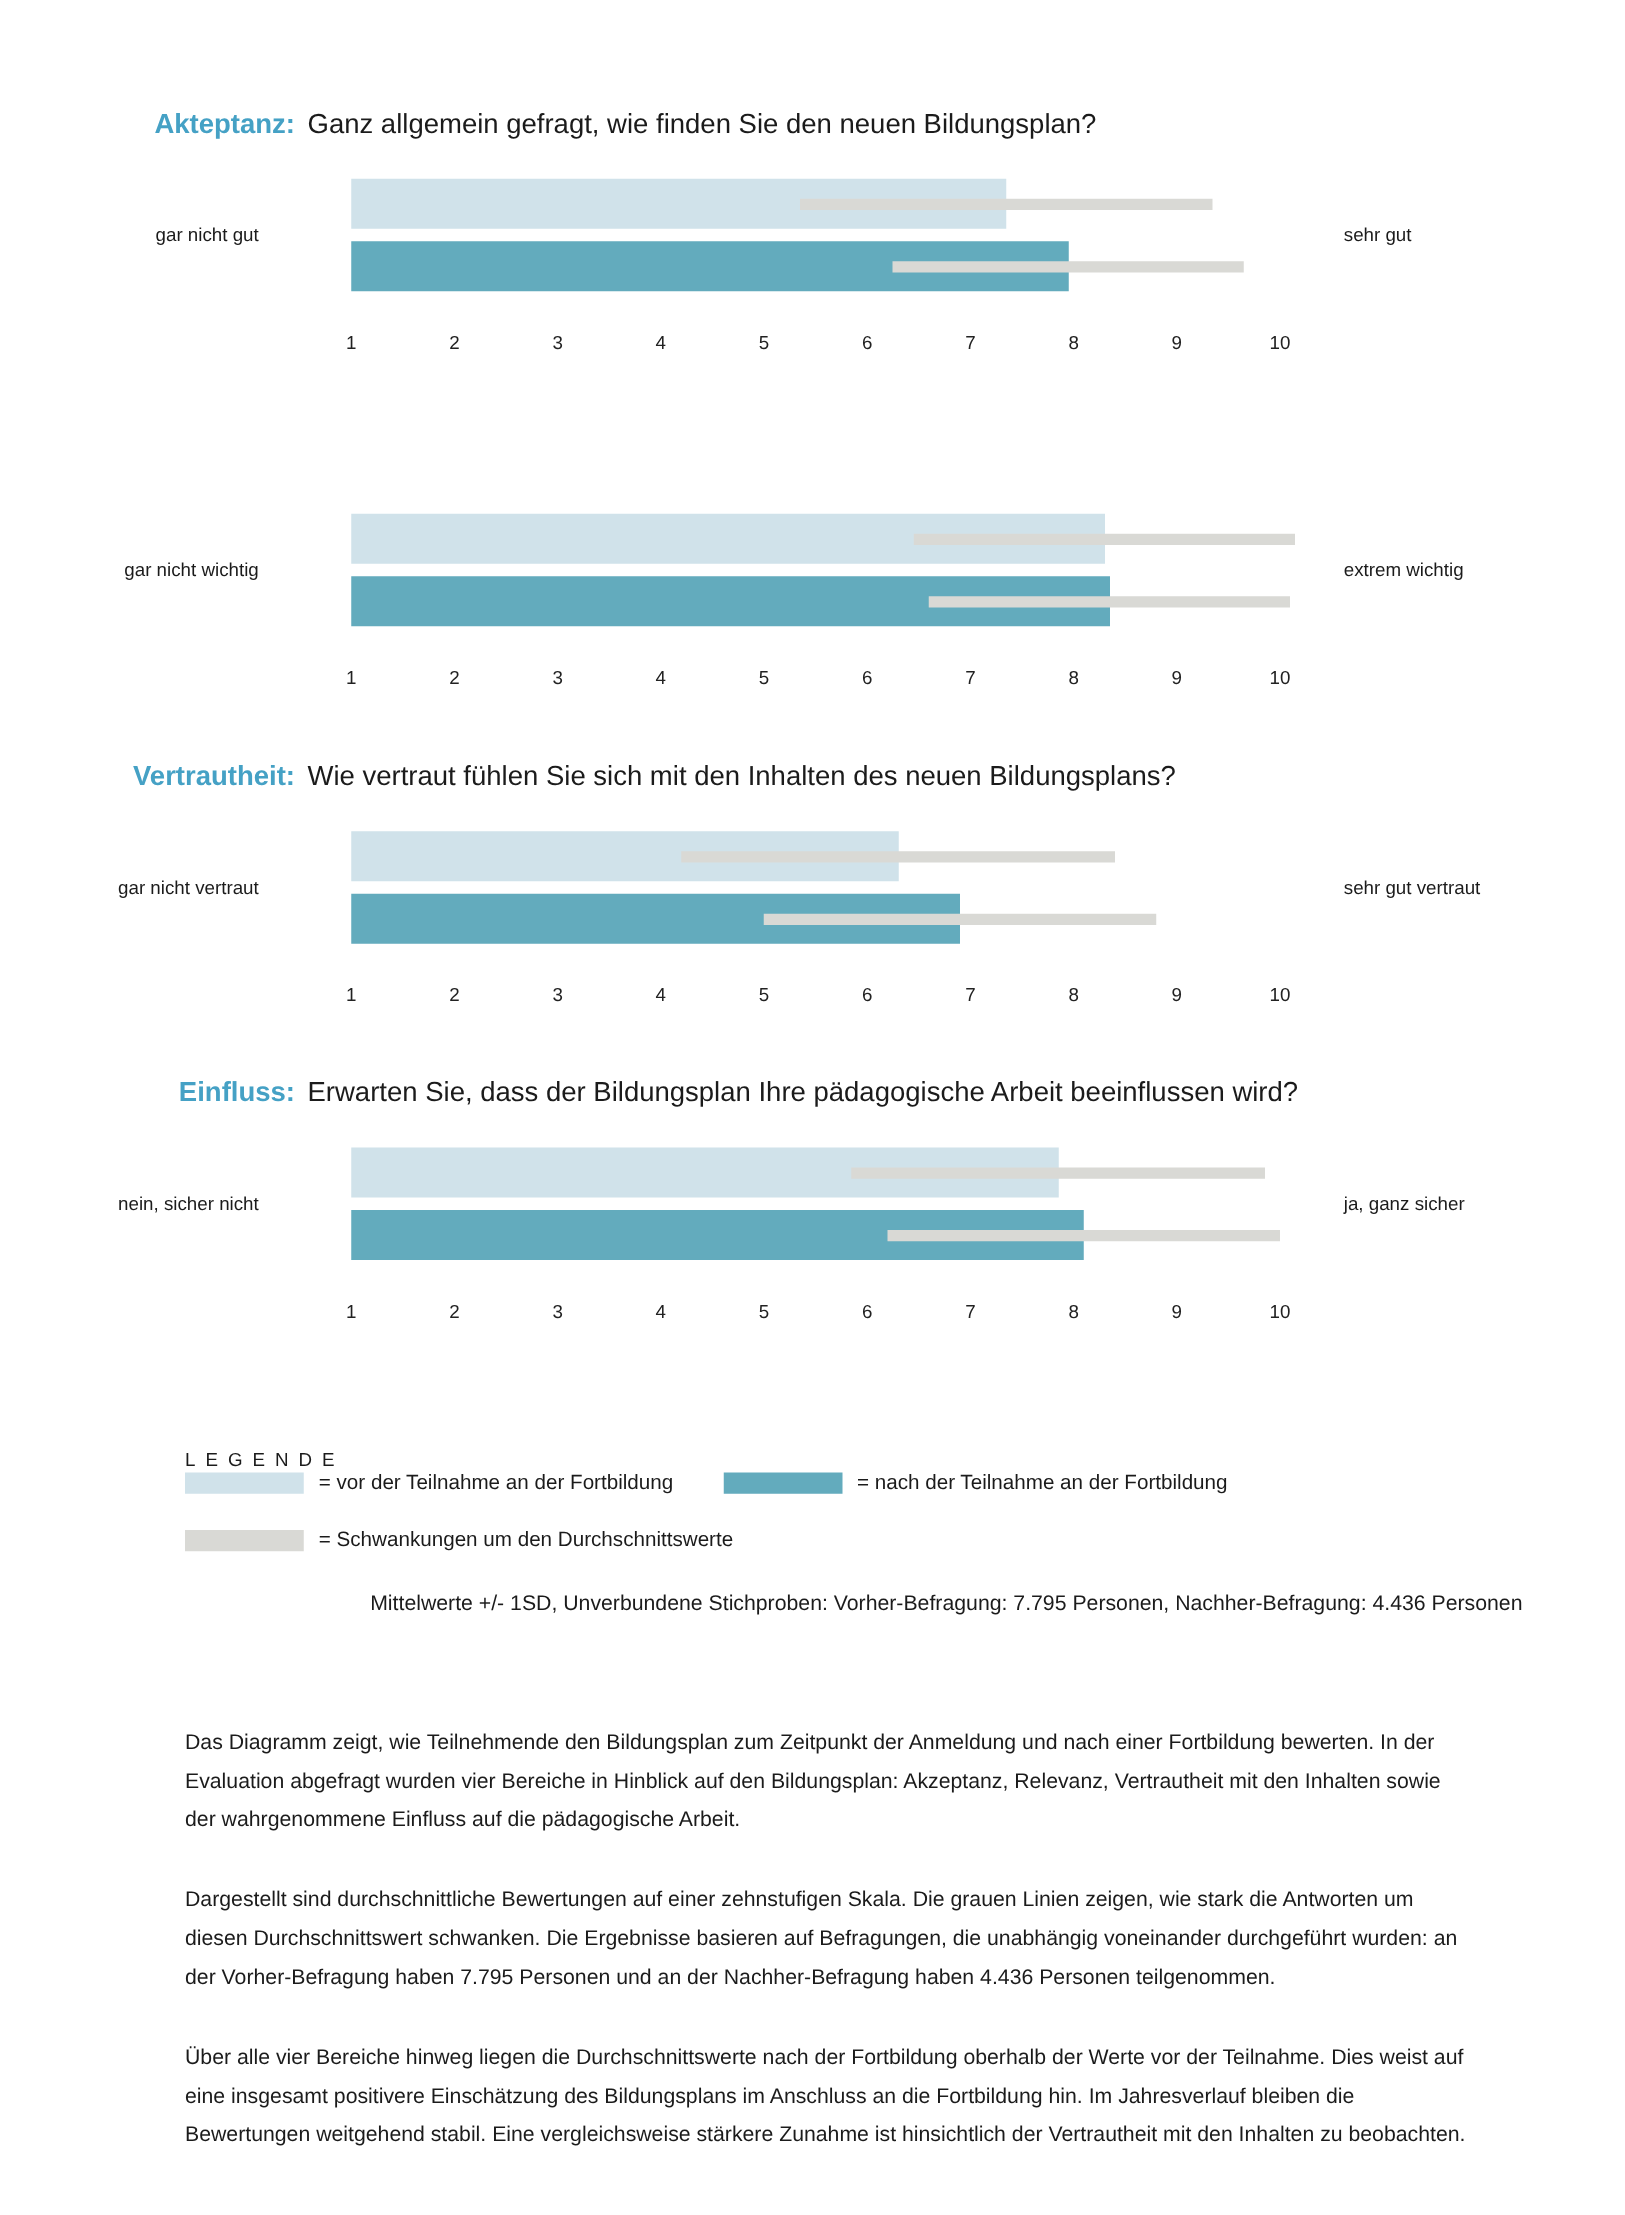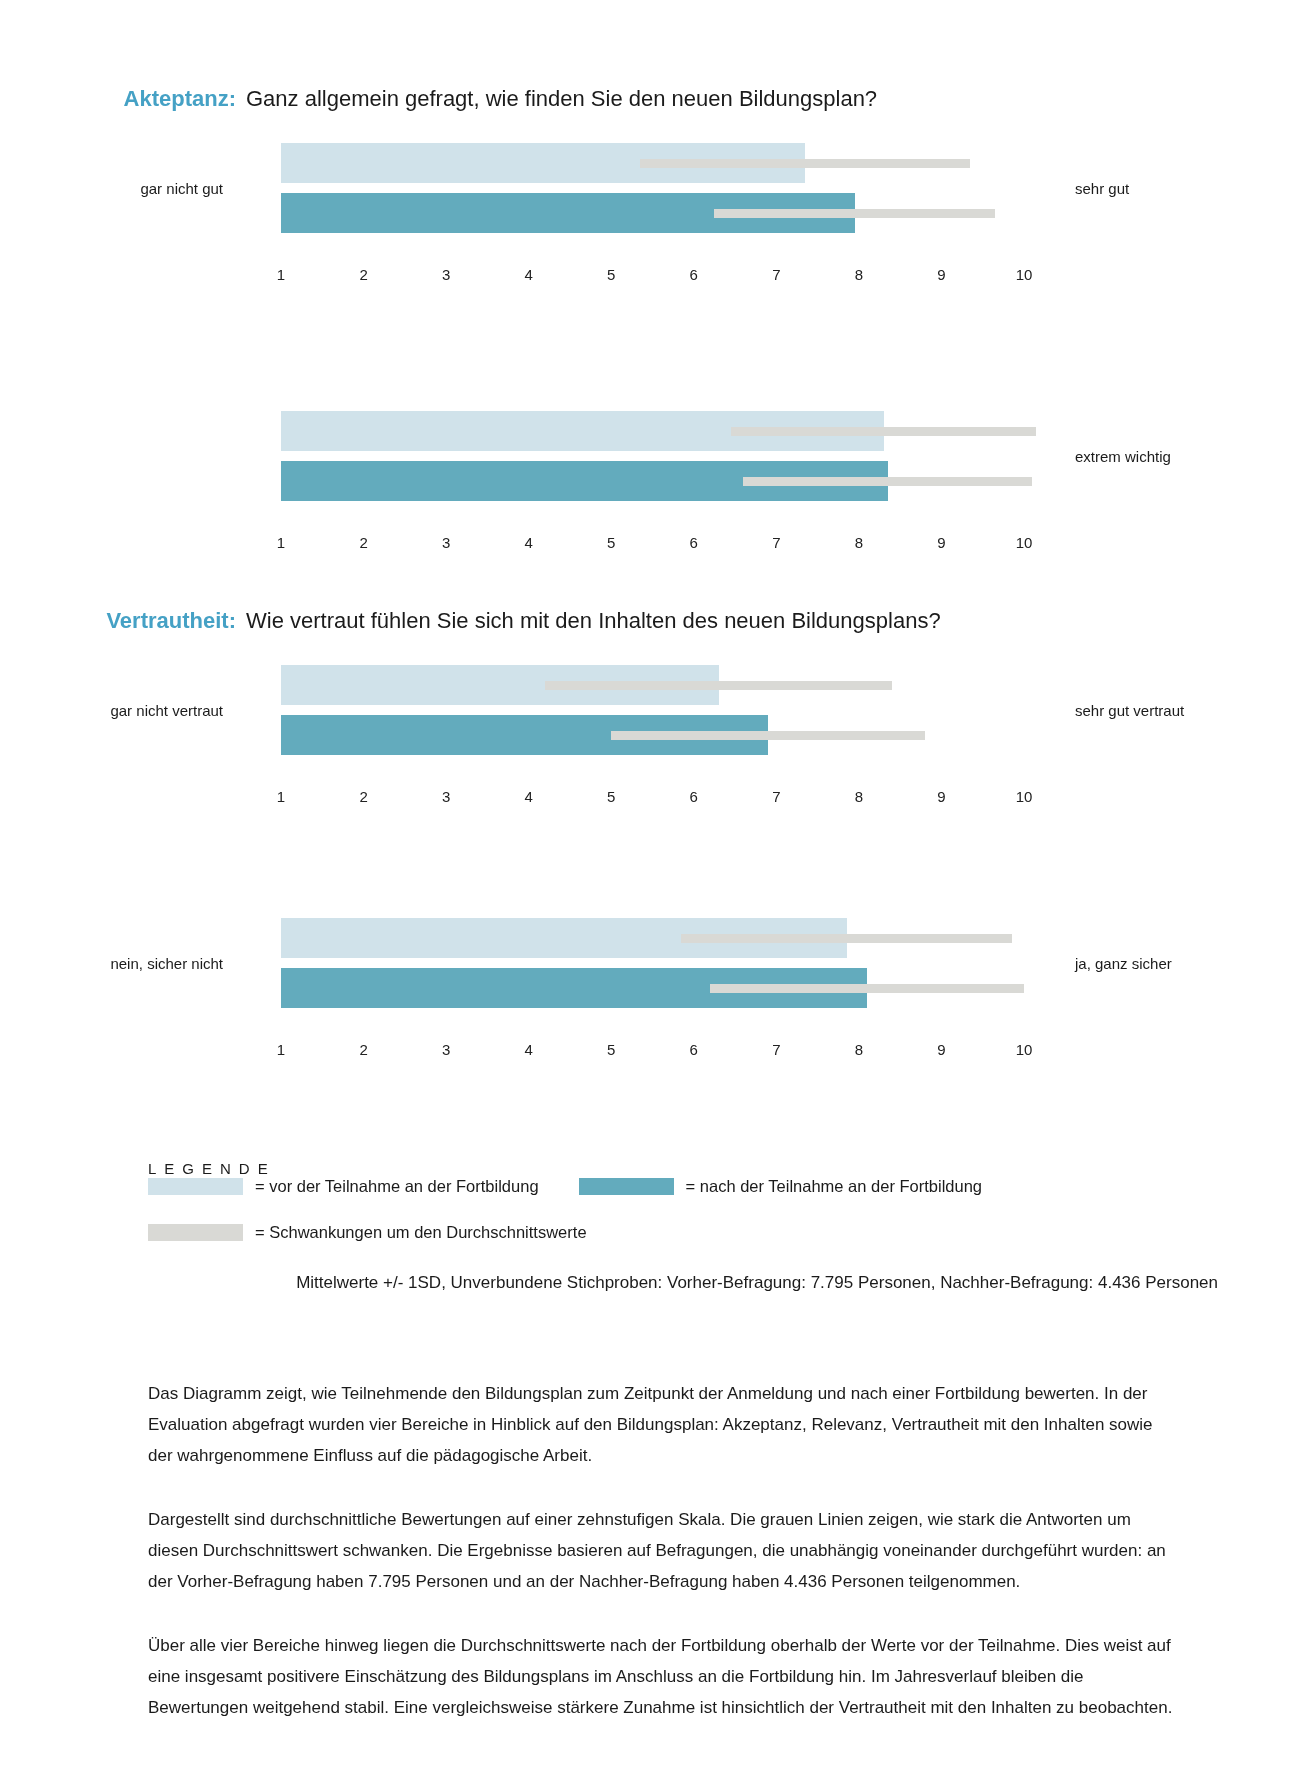--- a/index.html
+++ b/index.html
@@ -14,21 +14,21 @@
   }
   
   .chart-section{position:absolute;left:0;width:1300px;height:210px;}
   .chart-title{position:absolute;top:0;left:0;margin:0;font-size:22px;font-weight:400;line-height:30px;white-space:nowrap;}
   .chart-title .kw{display:inline-block;width:236px;text-align:right;color:var(--heading,#45a1c5);font-weight:700;margin-right:10px;}
   .chart-title .q{color:var(--text,#1b1b1b);text-align:center;}
   .left-label,.right-label{
     position:absolute;top:59px;height:91px;font-size:15px;
     display:flex;align-items:center;line-height:18px;
   }
-  .left-label{left:16px;width:207px;justify-content:flex-end;text-align:left;}
+  .left-label{left:0;width:207px;justify-content:flex-end;text-align:left;}
   .right-label{left:1075px;width:225px;justify-content:flex-start;}
   .track{position:absolute;top:59px;left:281px;width:743px;}
   .bar-row{position:relative;height:40px;margin-bottom:10px;}
   .bar{position:absolute;left:0;top:0;height:40px;}
   .bar.before{background:var(--before,#d0e2ea);}
   .bar.after{background:var(--after,#63abbd);}
   .err{position:absolute;top:16px;height:9px;background:var(--error,#d9d9d5);}
   .axis{position:relative;margin-top:33px;height:18px;font-size:15px;color:#222;}
   .axis .tick{position:absolute;transform:translateX(-50%);}
   
@@ -77,20 +77,21 @@
           <span class="tick" style="left: 66.6667%;">7</span>
           <span class="tick" style="left: 77.7778%;">8</span>
           <span class="tick" style="left: 88.8889%;">9</span>
           <span class="tick" style="left: 100%;">10</span>
         </div>
     </div>
     <div class="right-label">sehr gut</div>
   </section>
 
   <section class="chart-section" style="top:352px">
+    <div class="left-label">gar nicht wichtig</div>
     <div class="track">
       <div class="bar-row">
         <div class="bar before" style="width: 81.1111%;"></div>
         <div class="err" style="left: 60.5556%; width: 41.1111%;"></div>
       </div>
       <div class="bar-row">
         <div class="bar after" style="width: 81.6667%;"></div>
         <div class="err" style="left: 62.2222%; width: 38.8889%;"></div>
       </div>
       <div class="axis">
@@ -133,20 +134,23 @@
           <span class="tick" style="left: 66.6667%;">7</span>
           <span class="tick" style="left: 77.7778%;">8</span>
           <span class="tick" style="left: 88.8889%;">9</span>
           <span class="tick" style="left: 100%;">10</span>
         </div>
     </div>
     <div class="right-label">sehr gut vertraut</div>
   </section>
 
   <section class="chart-section" style="top:859px">
+    <h2 class="chart-title">
+      <span class="kw">Einfluss:</span><span class="q">Erwarten Sie, dass der Bildungsplan Ihre pädagogische Arbeit beeinflussen wird?</span>
+    </h2>
     <div class="left-label">nein, sicher nicht</div>
     <div class="track">
       <div class="bar-row">
         <div class="bar before" style="width: 76.1111%;"></div>
         <div class="err" style="left: 53.8889%; width: 44.4444%;"></div>
       </div>
       <div class="bar-row">
         <div class="bar after" style="width: 78.8889%;"></div>
         <div class="err" style="left: 57.7778%; width: 42.2222%;"></div>
       </div>

